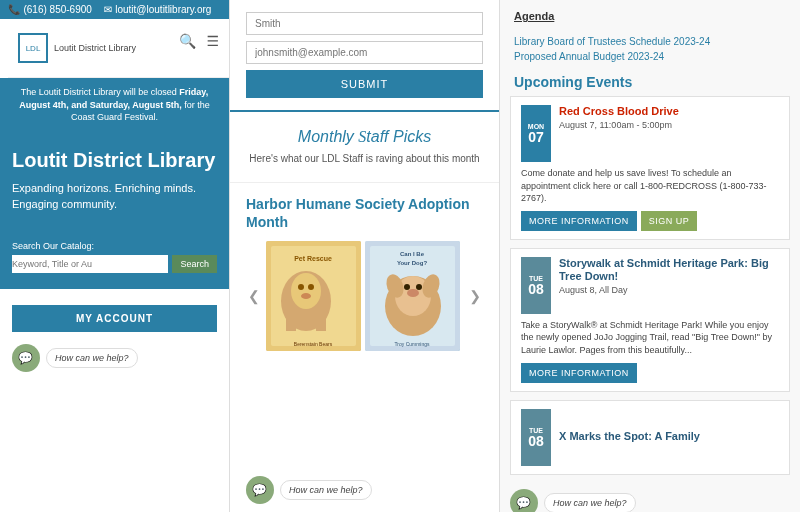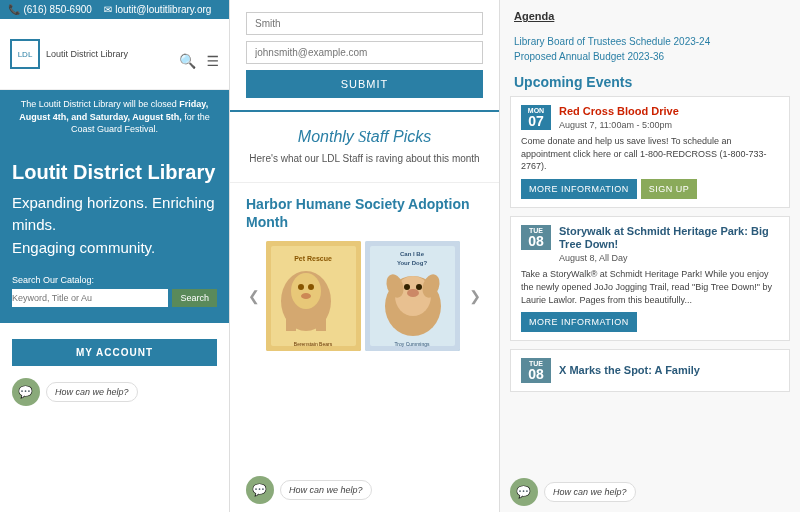--- a/index.html
+++ b/index.html
@@ -19,24 +19,25 @@
       color: #fff;
       font-size: 10px;
       padding: 4px 8px;
       display: flex;
       gap: 12px;
       align-items: center;
     }
     .top-bar span { display: flex; align-items: center; gap: 3px; }
     .logo-bar {
       display: flex;
-      align-items: flex-end;
+      align-items: flex-start;
       justify-content: space-between;
-      padding: 20px 10px;
+      padding: 14px 10px;
       border-bottom: 1px solid #eee;
+      margin-left: 8px;
     }
     .logo-text {
       font-size: 11px;
       color: #555;
       display: flex;
       align-items: center;
       gap: 6px;
     }
     .logo-square {
       width: 30px;
@@ -64,23 +65,23 @@
       color: #fff;
       padding: 16px 12px;
     }
     .hero-title {
       font-size: 20px;
       font-weight: bold;
       line-height: 1.2;
       margin-bottom: 8px;
     }
     .hero-sub {
-      font-size: 15px;
+      font-size: 11px;
       line-height: 1.5;
-      margin-bottom: 16px;
+      margin-bottom: 28px;
     }
     .search-label { font-size: 9px; margin-bottom: 4px; }
     .search-row { display: flex; gap: 4px; }
     .search-input {
       flex: 1;
       padding: 4px 0;
       font-size: 9px;
       border: none;
       background: #fff;
       color: #888;
@@ -283,21 +284,21 @@
       display: flex;
       align-items: flex-start;
       gap: 8px;
       margin-bottom: 5px;
     }
     .event-date-box {
       background: #2a7fa5;
       color: #fff;
       text-align: center;
       min-width: 30px;
-      padding: 2px 4px;
+      padding: 18px 4px;
       flex-shrink: 0;
     }
     .event-day-label { font-size: 7px; font-weight: bold; text-transform: uppercase; }
     .event-day-num { font-size: 14px; font-weight: bold; line-height: 1; }
     .event-date-box-2 { background: #5a8a9a; }
     .event-date-box-3 { background: #5a8a9a; }
     .event-info { flex: 1; }
     .event-title { font-size: 11px; font-weight: bold; color: #cc2200; line-height: 1.2; }
     .event-title-blue { color: #2a5a7a; }
     .event-date-str { font-size: 9px; color: #555; margin-top: 2px; }
@@ -439,21 +440,21 @@
   <div class="middle-chat">
     <div class="chat-icon-circle">💬</div>
     <div class="chat-text">How can we help?</div>
   </div>
 </div>
 
 <div class="right-panel">
   <div class="right-top">
     <div class="agenda-title">Agenda</div>
     <a class="agenda-link">Library Board of Trustees Schedule 2023-24</a>
-    <a class="agenda-link">Proposed Annual Budget 2023-36</a>
+    <a class="agenda-link">Proposed Annual Budget 2023-24</a>
   </div>
   <div class="upcoming-events-title">Upcoming Events</div>
 
   <div class="event-card">
     <div class="event-header">
       <div class="event-date-box">
         <div class="event-day-label">MON</div>
         <div class="event-day-num">07</div>
       </div>
       <div class="event-info">

